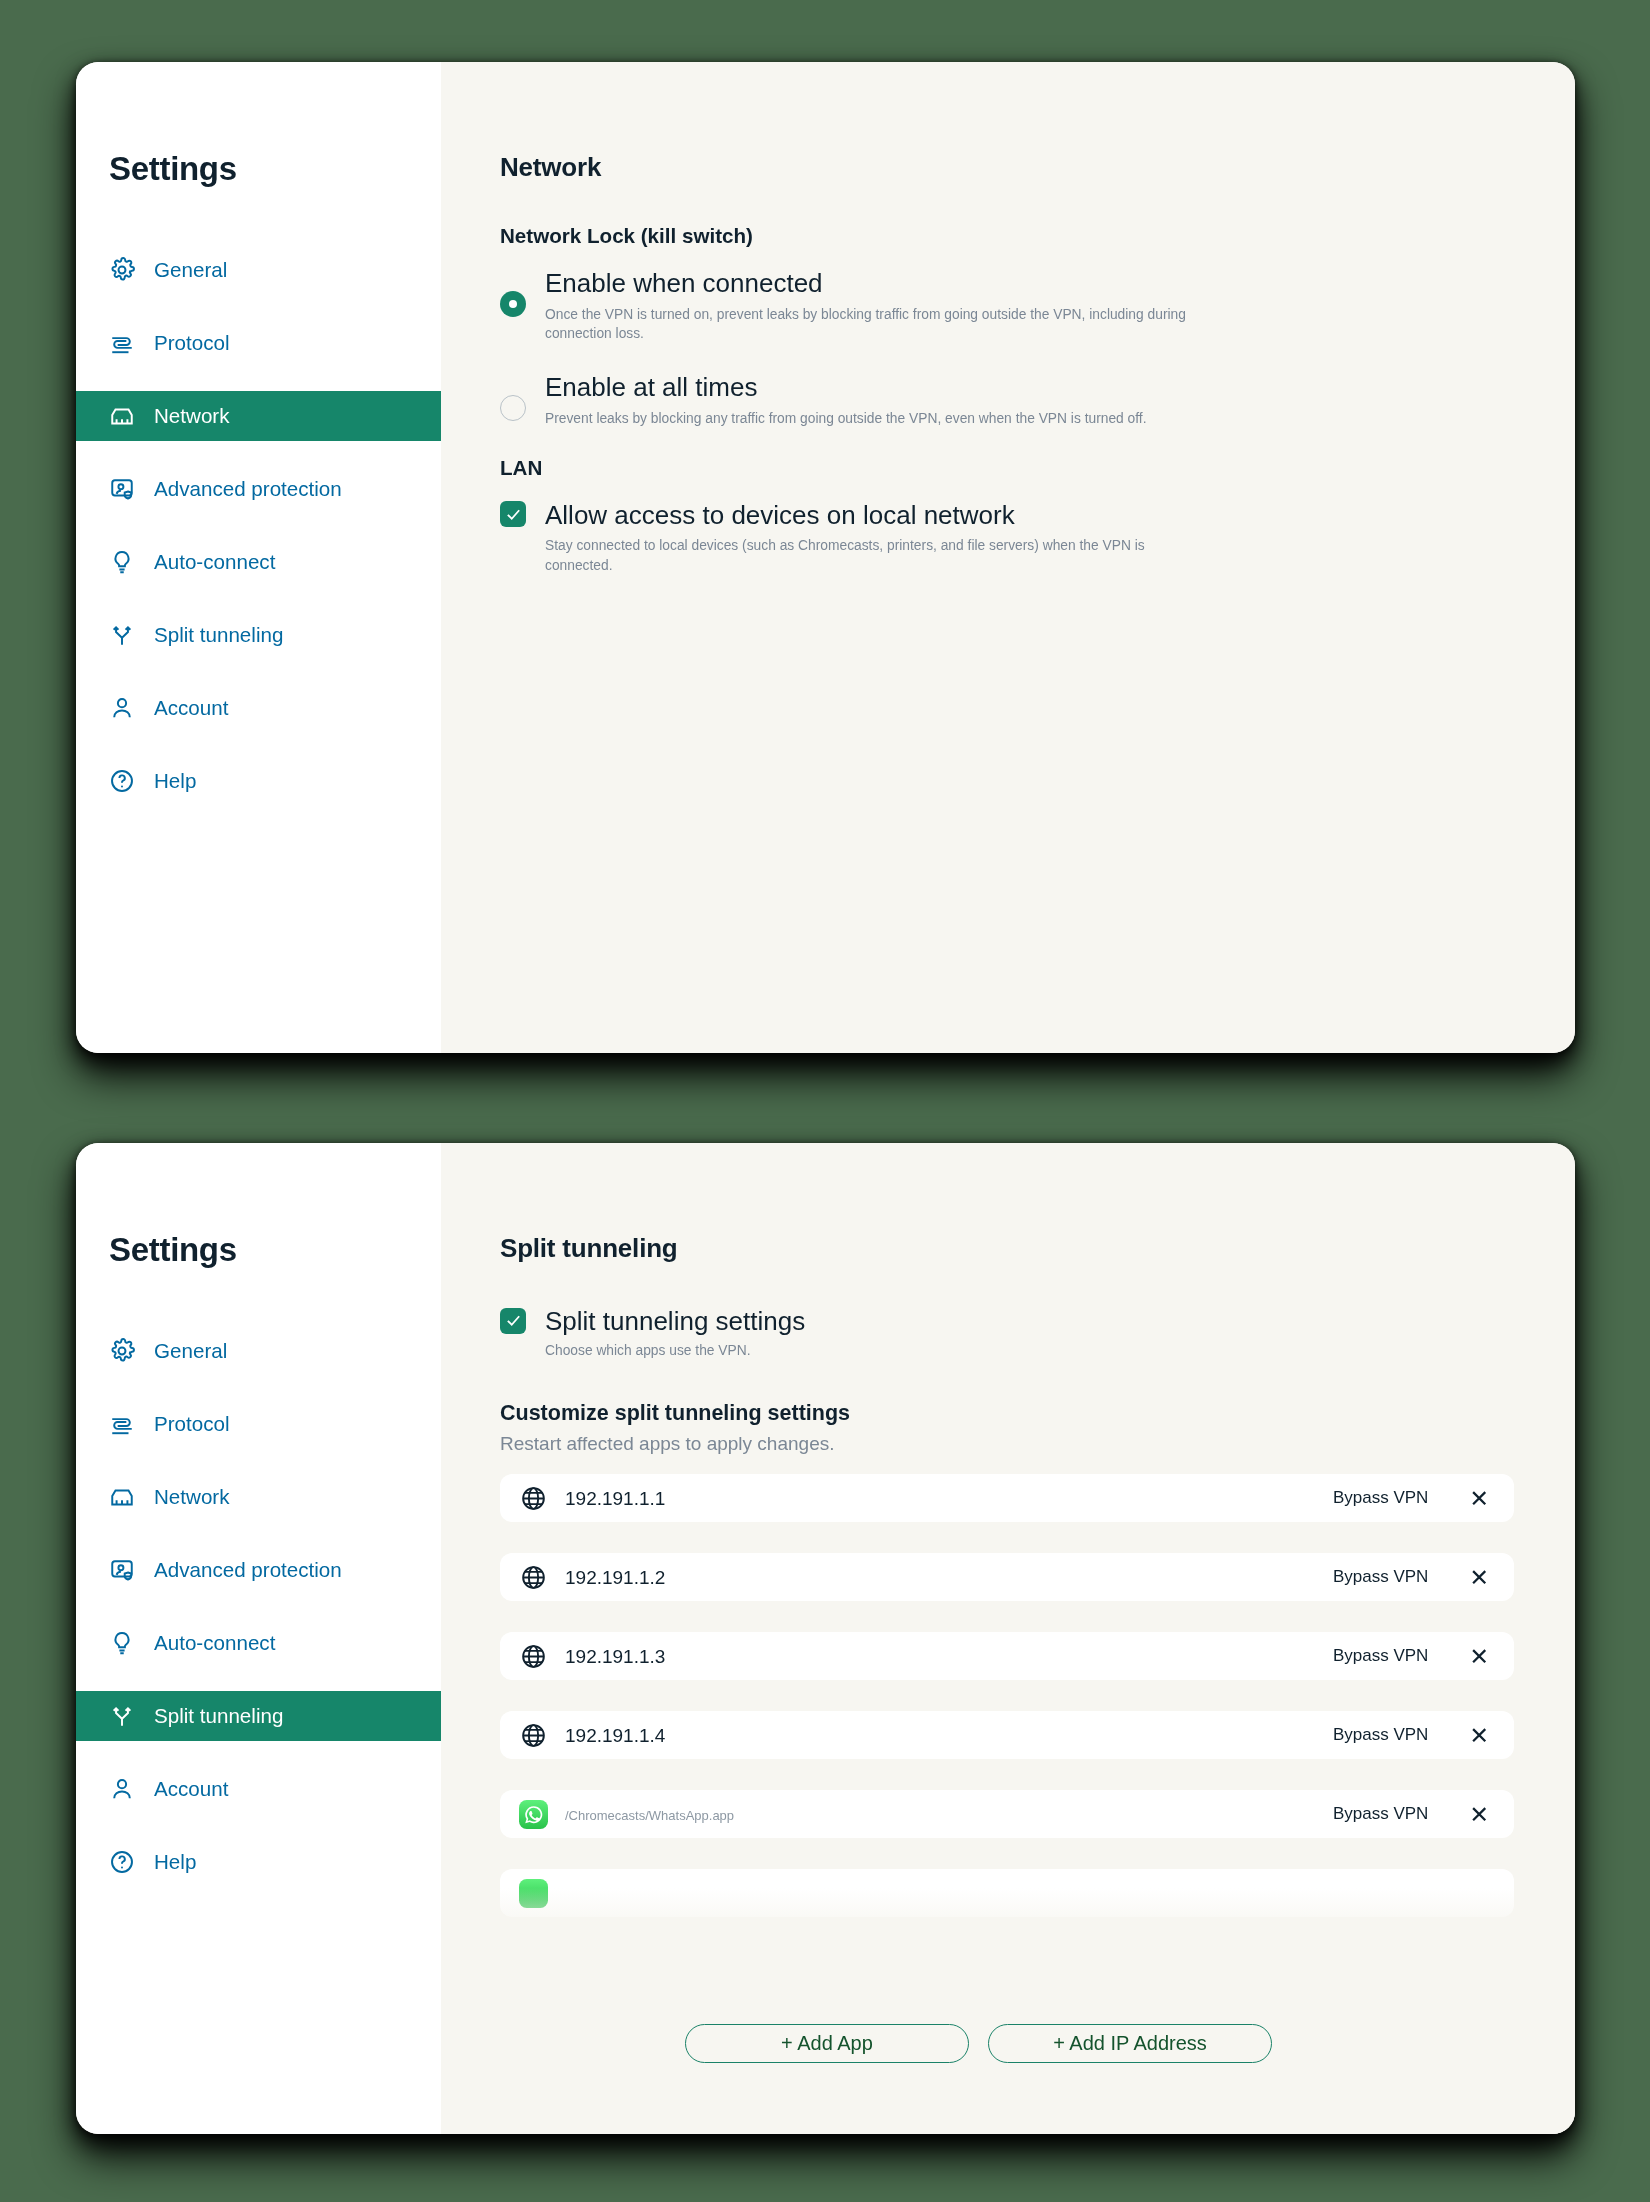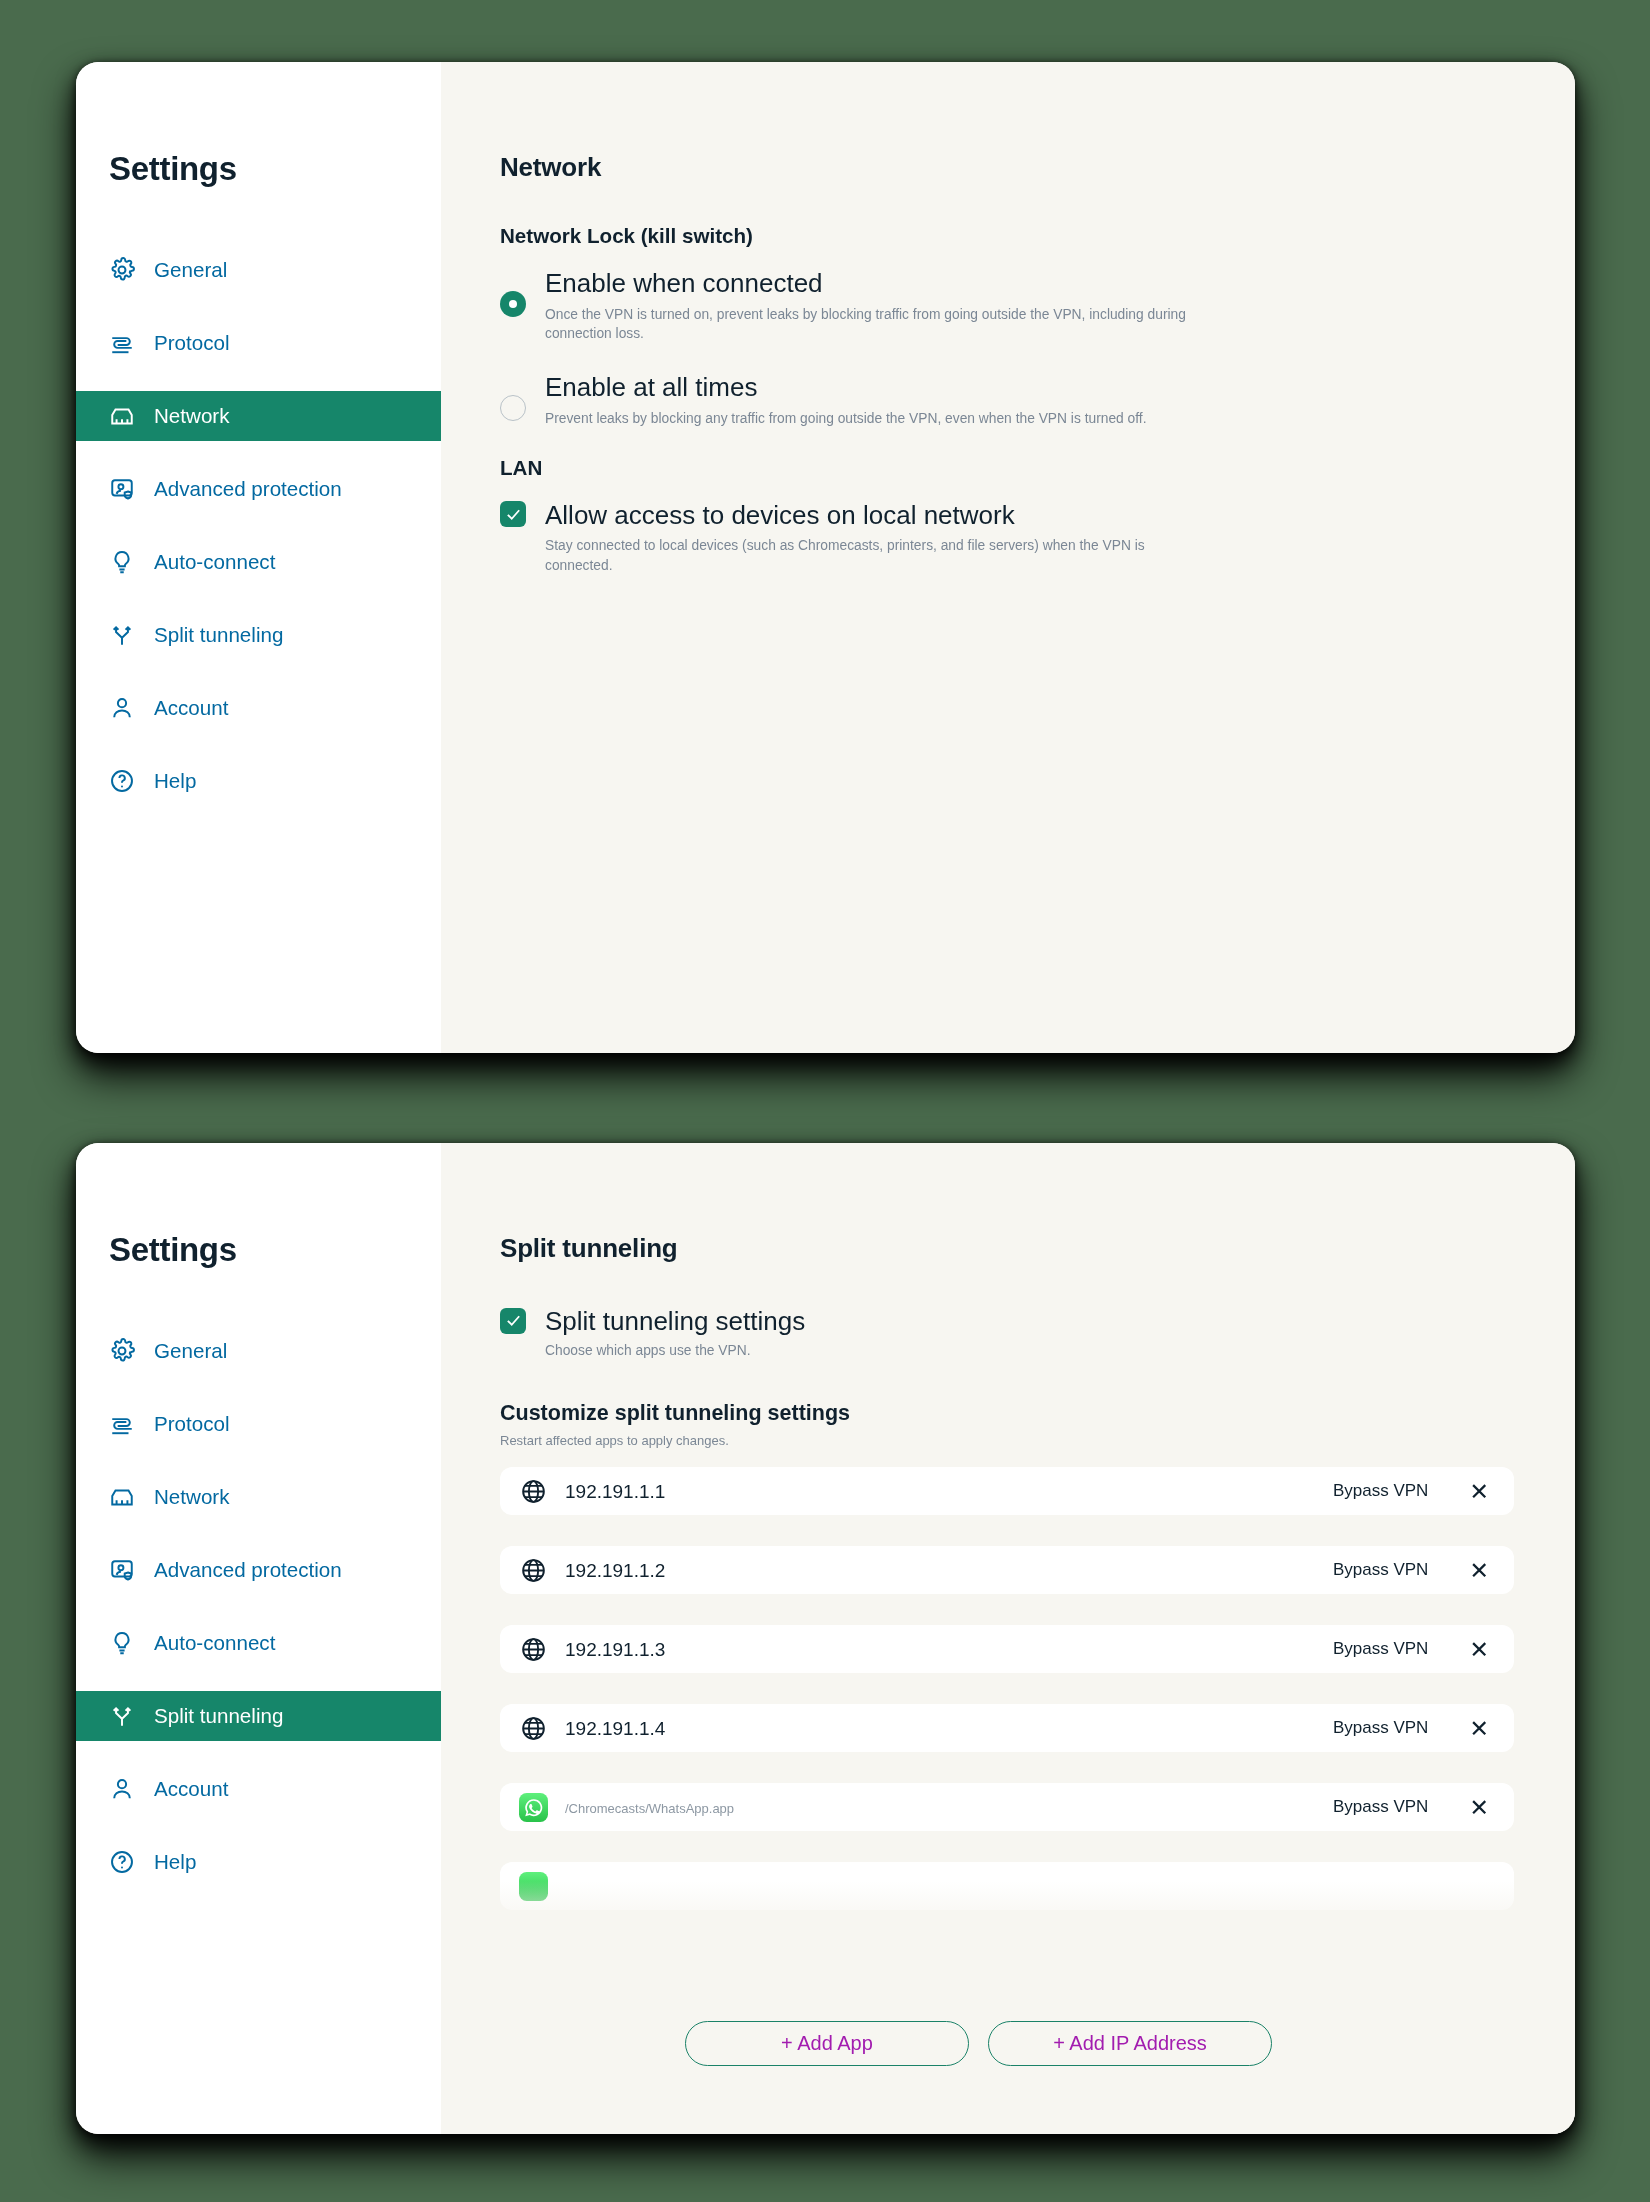--- a/index.html
+++ b/index.html
@@ -154,21 +154,21 @@
     color: #7b8795;
     margin-top: 6px;
   }
   .st-customize-title {
     font-size: 21.5px;
     font-weight: bold;
     color: #10212e;
     margin-top: 43px;
   }
   .st-customize-sub {
-    font-size: 13px;
+    font-size: 19px;
     color: #7b8795;
     margin-top: 7.7px;
     margin-bottom: 19px;
   }
 
   .st-list {
     width: 1014px;
     max-height: 482px;
     overflow: hidden;
     position: relative;
@@ -234,25 +234,25 @@
     height: 181px;
     background: #f7f6f1;
     display: flex;
     align-items: center;
     justify-content: center;
     gap: 19px;
     padding-right: 59px;
   }
   .pill-btn {
     width: 284px;
-    height: 45px;
+    height: 39px;
     border: 1.4px solid #1a8268;
     border-radius: 29px;
     background: transparent;
-    color: #a21caf;
+    color: #14532d;
     font-size: 20px;
     font-family: "Liberation Sans", sans-serif;
     cursor: pointer;
     display: flex; align-items: center; justify-content: center;
   }
 </style>
 </head>
 <body>
 
 <div class="stage">

